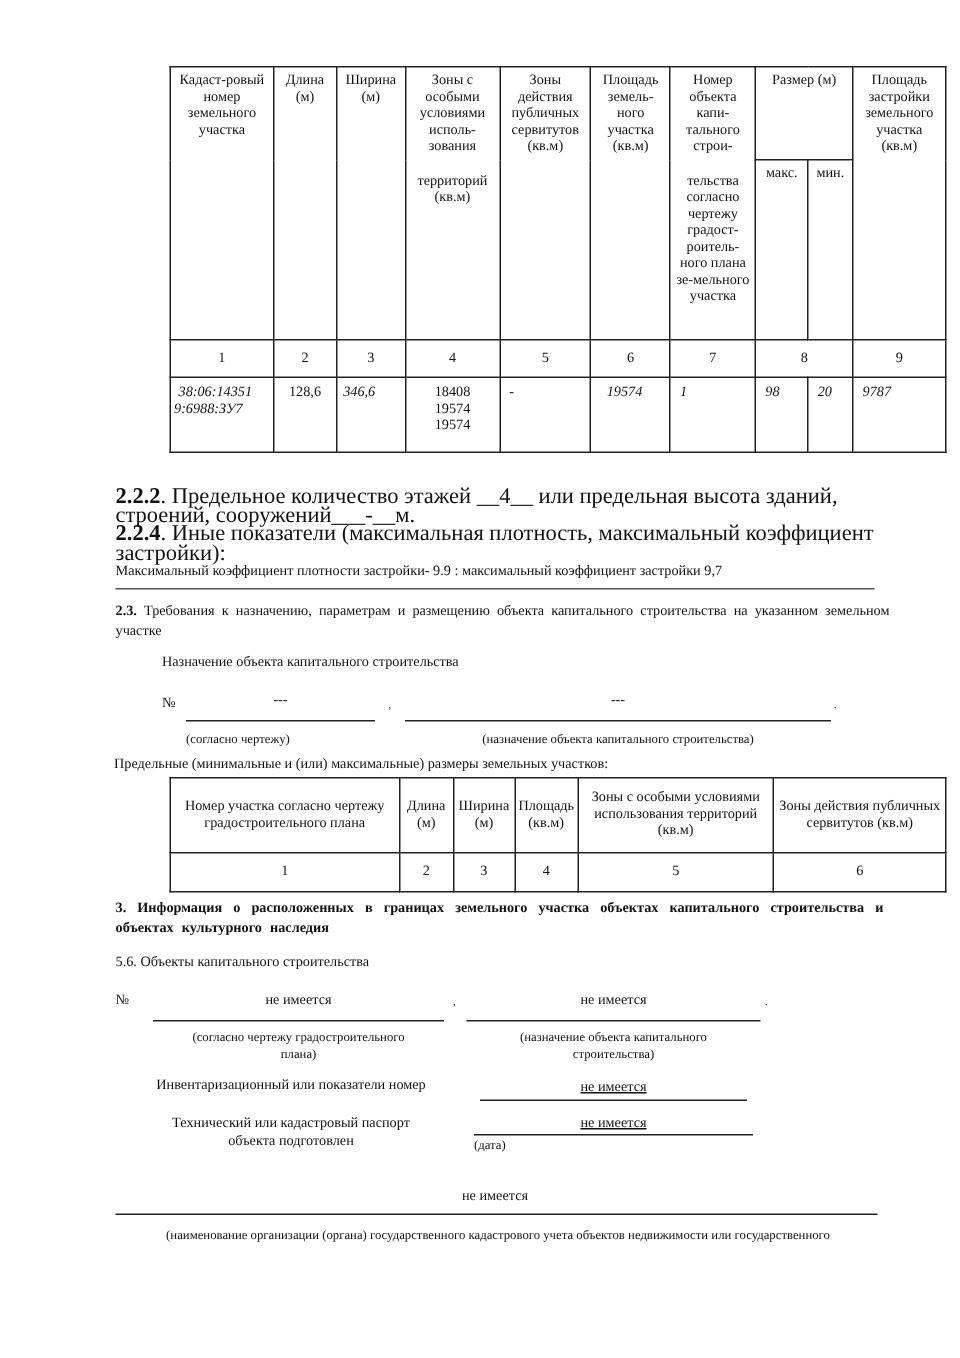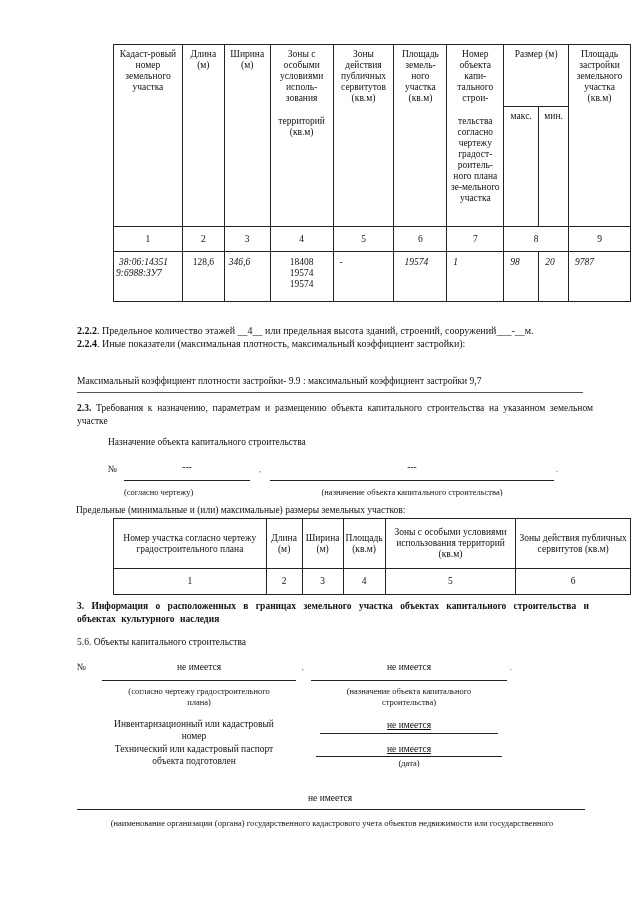--- a/index.html
+++ b/index.html
@@ -83,21 +83,21 @@
     <td class="left" style="padding-top:5px;padding-left:6px">-</td>
     <td class="left" style="padding-top:5px;padding-left:10px">19574</td>
     <td class="left" style="padding-top:5px;padding-left:6px">1</td>
     <td class="left" style="padding-top:5px;padding-left:6px">98</td>
     <td class="left" style="padding-top:5px;padding-left:6px">20</td>
     <td class="left" style="padding-top:5px;padding-left:6px">9787</td>
   </tr>
 </tbody>
   </table>
 
-<div class="abs" style="left:77px; top:325px; width:520px; font-size:10px; line-height:12.5px;">
+<div class="abs" style="left:77px; top:325px; width:520px; font-size:15px; line-height:12.5px;">
   <div><span class="b">2.2.2</span><span>. Предельное количество этажей __4__ или предельная высота зданий, строений, сооружений___-__м.</span></div>
   <div><span class="b">2.2.4</span><span>. Иные показатели (максимальная плотность, максимальный коэффициент застройки):</span></div>
 </div>
 <div class="abs" style="left:77px; top:376px; width:520px; font-size:9.5px;">Максимальный коэффициент плотности застройки- 9.9 : максимальный коэффициент застройки 9,7</div>
 <div class="line" style="left:77px; top:392px; width:506px; border-top-color:#555;"></div>
 
 <div class="abs just" style="left:77px; top:402px; width:516px; line-height:12.5px; text-align-last:left;">
   <span class="b">2.3.</span><span> Требования к назначению, параметрам и размещению объекта капитального строительства на указанном земельном участке</span>
 </div>
 <div class="abs" style="left:108px; top:437px;">Назначение объекта капитального строительства</div>
@@ -148,24 +148,24 @@
 <div class="abs" style="left:77px; top:662px;">№</div>
 <div class="abs" style="left:102px; top:662px; width:194px; text-align:center;">не имеется</div>
 <div class="line" style="left:102px; top:680px; width:194px;"></div>
 <div class="abs" style="left:302px; top:664px; font-size:7px;">,</div>
 <div class="abs" style="left:311px; top:662px; width:196px; text-align:center;">не имеется</div>
 <div class="line" style="left:311px; top:680px; width:196px;"></div>
 <div class="abs" style="left:510px; top:664px; font-size:7px;">.</div>
 <div class="abs small" style="left:102px; top:686px; width:194px; text-align:center; line-height:11px; padding:0 14px; box-sizing:border-box;">(согласно чертежу градостроительного плана)</div>
 <div class="abs small" style="left:311px; top:686px; width:196px; text-align:center; line-height:11px; padding:0 24px; box-sizing:border-box;">(назначение объекта капитального строительства)</div>
 
-<div class="abs" style="left:104px; top:718px; width:180px; text-align:center; line-height:12px;">Инвентаризационный или кадастровый номер</div>
+<div class="abs" style="left:104px; top:718px; width:180px; text-align:center; line-height:12px;">Инвентаризационный или показатели номер</div>
 <div class="abs u" style="left:320px; top:720px; width:178px; text-align:center;">не имеется</div>
 <div class="line" style="left:320px; top:733px; width:178px;"></div>
 
 <div class="abs" style="left:104px; top:743px; width:180px; text-align:center; line-height:12px;">Технический или кадастровый паспорт объекта подготовлен</div>
 <div class="abs u" style="left:316px; top:744px; width:186px; text-align:center;">не имеется</div>
 <div class="line" style="left:316px; top:756px; width:186px;"></div>
-<div class="abs small" style="left:316px; top:758px; width:186px; text-align:center;">(дата)</div>
+<div class="abs small" style="left:316px; top:758px; width:186px; ">(дата)</div>
 
 <div class="abs" style="left:77px; top:793px; width:506px; text-align:center;">не имеется</div>
 <div class="line" style="left:77px; top:809px; width:508px;"></div>
 <div class="abs small" style="left:77px; top:818px; width:510px; text-align:center; white-space:nowrap;">(наименование организации (органа) государственного кадастрового учета объектов недвижимости или государственного</div>
 
 </body></html>

